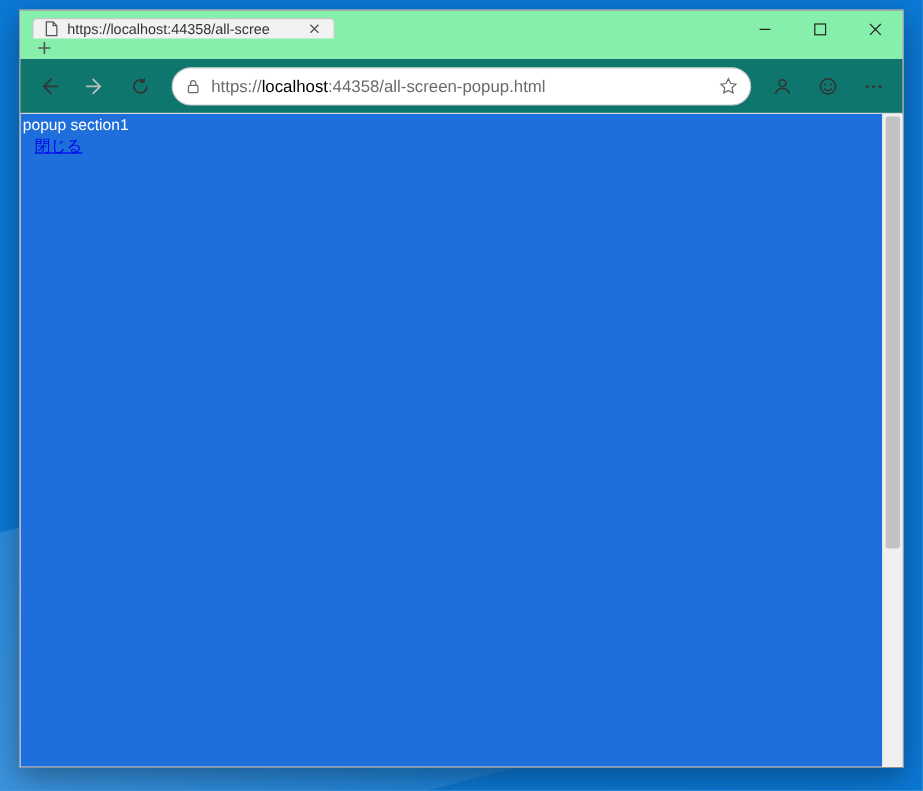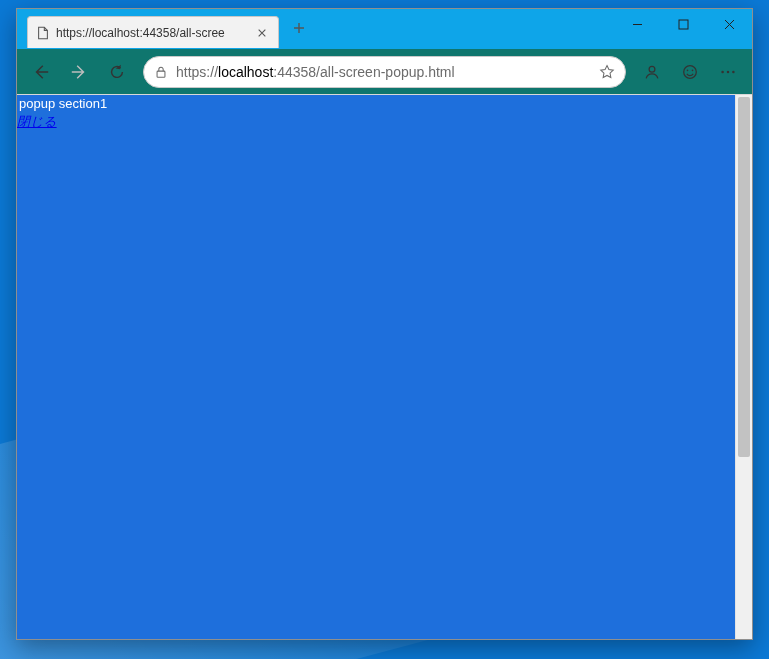--- a/index.html
+++ b/index.html
@@ -35,24 +35,25 @@
     width: 737px;
     height: 632px;
     background: #f2f2f2;
     border: 1px solid #8f8f8f;
     box-shadow: 0 8px 24px rgba(0,0,0,0.35);
     display: flex;
     flex-direction: column;
   }
   .titlebar {
     height: 40px;
-    background: #0ea5e9;
-    display: flex;
-    align-items: center;
+    background: #86efac;
+    display: flex;
+    align-items: flex-start;
     position: relative;
+    flex-direction: column;
   }
   .tab {
     margin-left: 10px;
     margin-top: 6px;
     height: 32px;
     width: 252px;
     background: #f2f2f2;
     border: 1px solid #c7c7c7;
     border-bottom: none;
     border-top-left-radius: 4px;
@@ -190,23 +191,22 @@
     font-size: 13px;
     line-height: 1.4;
     font-family: Meiryo, "Segoe UI", sans-serif;
     padding: 0;
   }
   .popup-title { padding: 0 2px; }
   .close-link {
     color: #0000ee;
     text-decoration: underline;
     cursor: pointer;
-    padding: 0 0;
+    padding: 0 12px;
     display: inline-block;
-    font-style: italic;
   }
   svg { display: block; }
 </style>
 </head>
 <body>
 
 <div class="desktop-bg"></div>
 
 <div class="browser-window">
 

